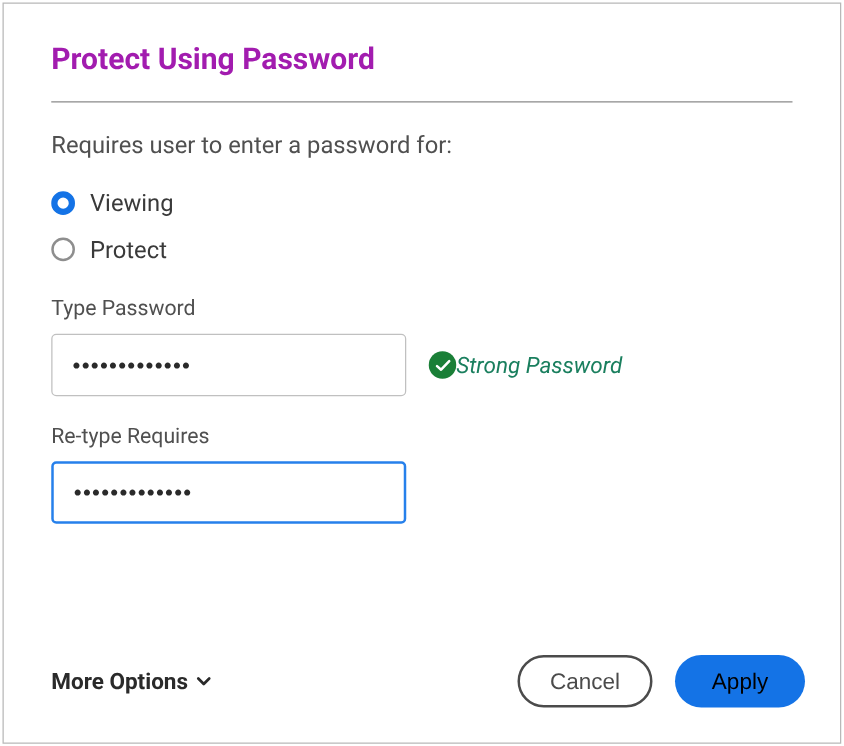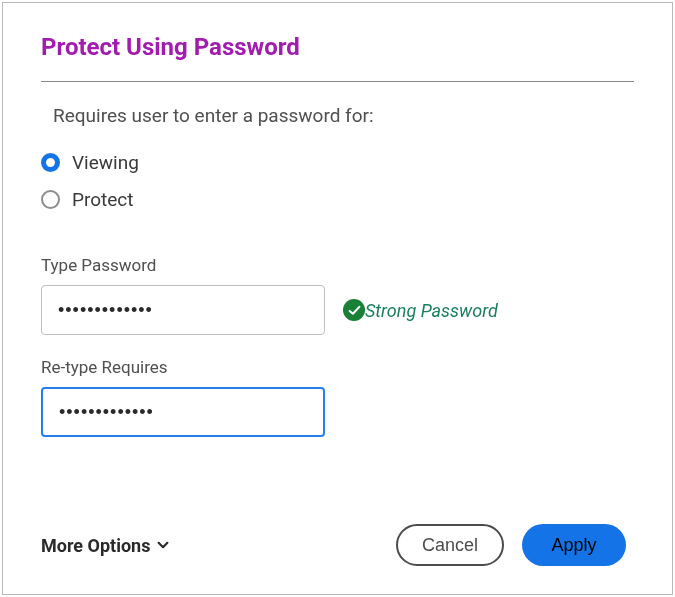--- a/index.html
+++ b/index.html
@@ -25,24 +25,23 @@
       font-weight: 700;
       color: #a21caf;
       padding-bottom: 20px;
       border-bottom: 1px solid #8a8a8a;
       margin-bottom: 22px;
     }
     .description {
       font-size: 19px;
       color: #505050;
       margin-bottom: 24px;
-      margin-left: 12px;
     }
     .radio-group {
-      margin-bottom: 44px;
+      margin-bottom: 26px;
     }
     .radio-option {
       display: flex;
       align-items: center;
       margin-bottom: 14px;
       cursor: pointer;
       user-select: none;
     }
     .radio-circle {
       width: 19px;
@@ -112,21 +111,21 @@
       height: 13px;
     }
     .strength-text {
       font-size: 18px;
       font-style: italic;
       color: #1a7f5e;
     }
     .footer {
       position: absolute;
       left: 38px;
-      right: 46px;
+      right: 28px;
       bottom: 28px;
       display: flex;
       align-items: center;
       justify-content: space-between;
     }
     .more-options {
       display: flex;
       align-items: center;
       gap: 6px;
       font-size: 18px;

